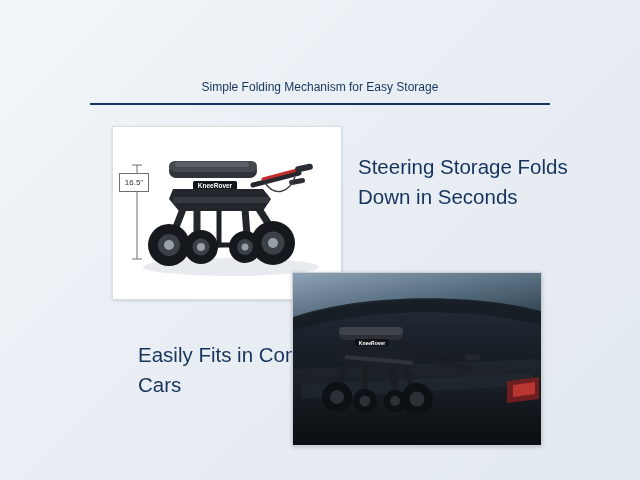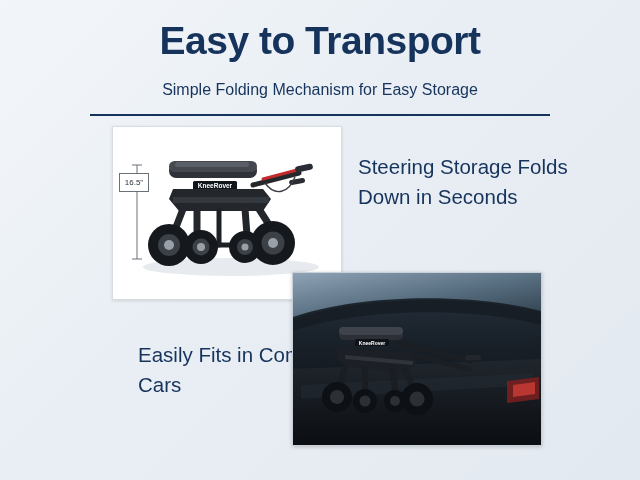--- a/index.html
+++ b/index.html
@@ -36,23 +36,23 @@
     line-height: 1.1;
   }
   .subhead-wrap {
     position: absolute;
     top: 80px;
     left: 90px;
     width: 460px;
     text-align: center;
   }
   .subhead {
-    font-size: 16px;
-    color: #16335c;
-    padding-bottom: 15px;
+    font-size: 12px;
+    color: #16335c;
+    padding-bottom: 9px;
     line-height: 1.2;
   }
   .rule {
     height: 2px;
     background: #16335c;
     width: 100%;
   }
 
   
   .photo-panel {
@@ -122,21 +122,20 @@
     box-shadow: 0 1px 4px rgba(0,0,0,0.2);
   }
 
   .no-sel { user-select: none; }
 </style>
 </head>
 <body>
 
 <div class="canvas">
 
-  <div class="headline no-sel">Easy to Transport</div>
 
   <div class="subhead-wrap">
     <div class="subhead no-sel">Simple Folding Mechanism for Easy Storage</div>
     <div class="rule"></div>
   </div>
 
   <div class="photo-panel">
 
     <svg class="scooter-svg" width="228" height="172" viewBox="0 0 228 172">
 

